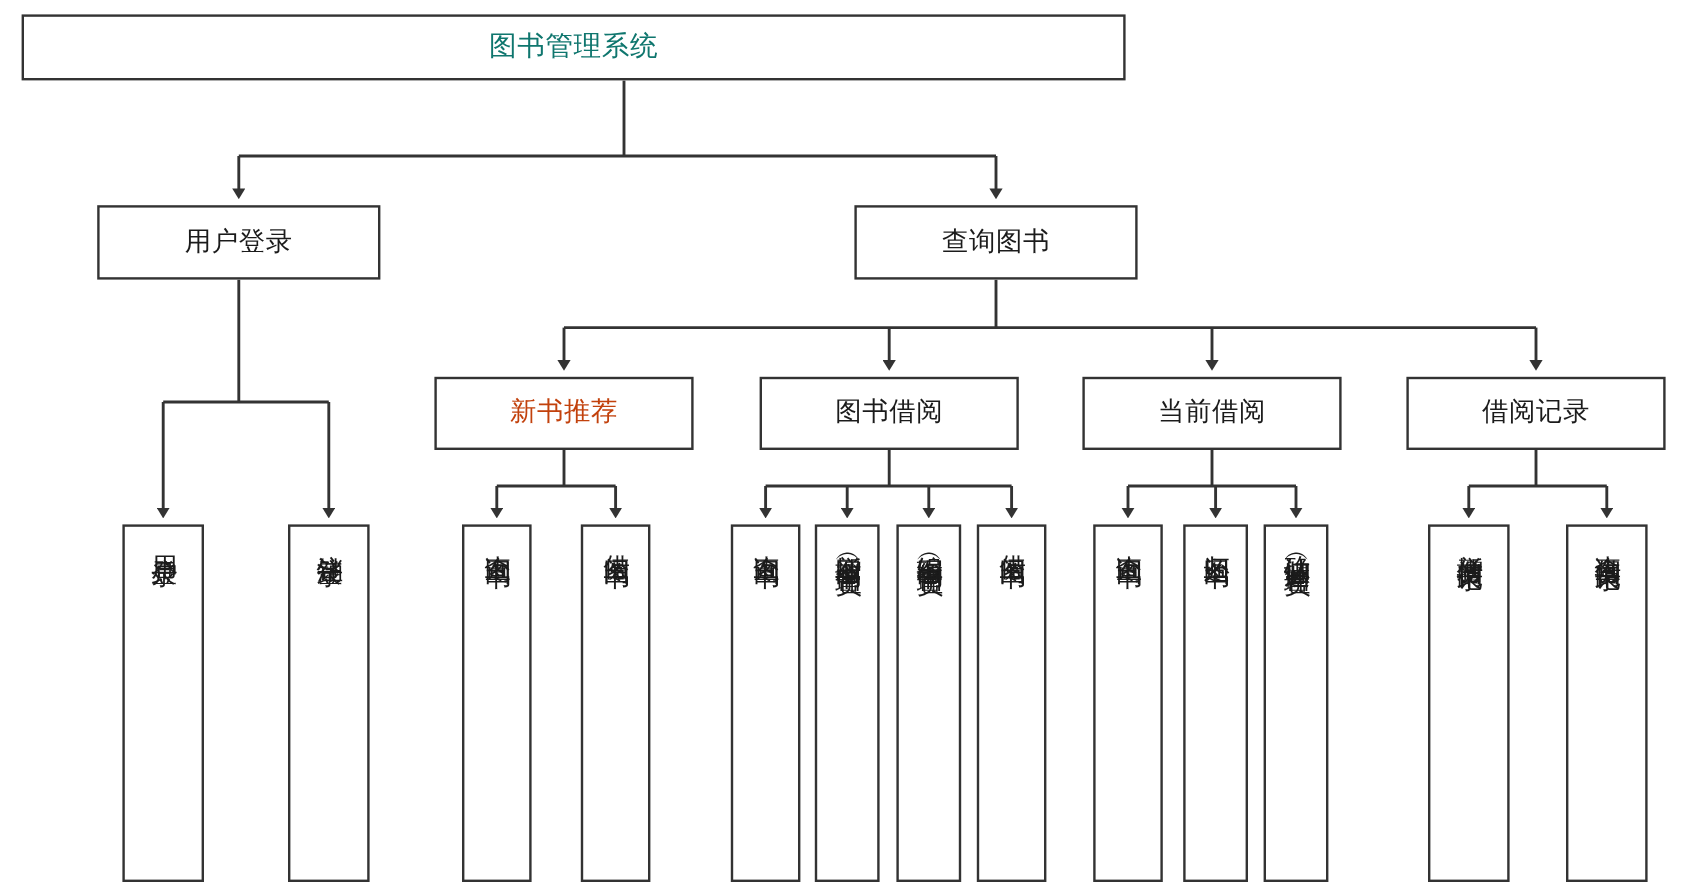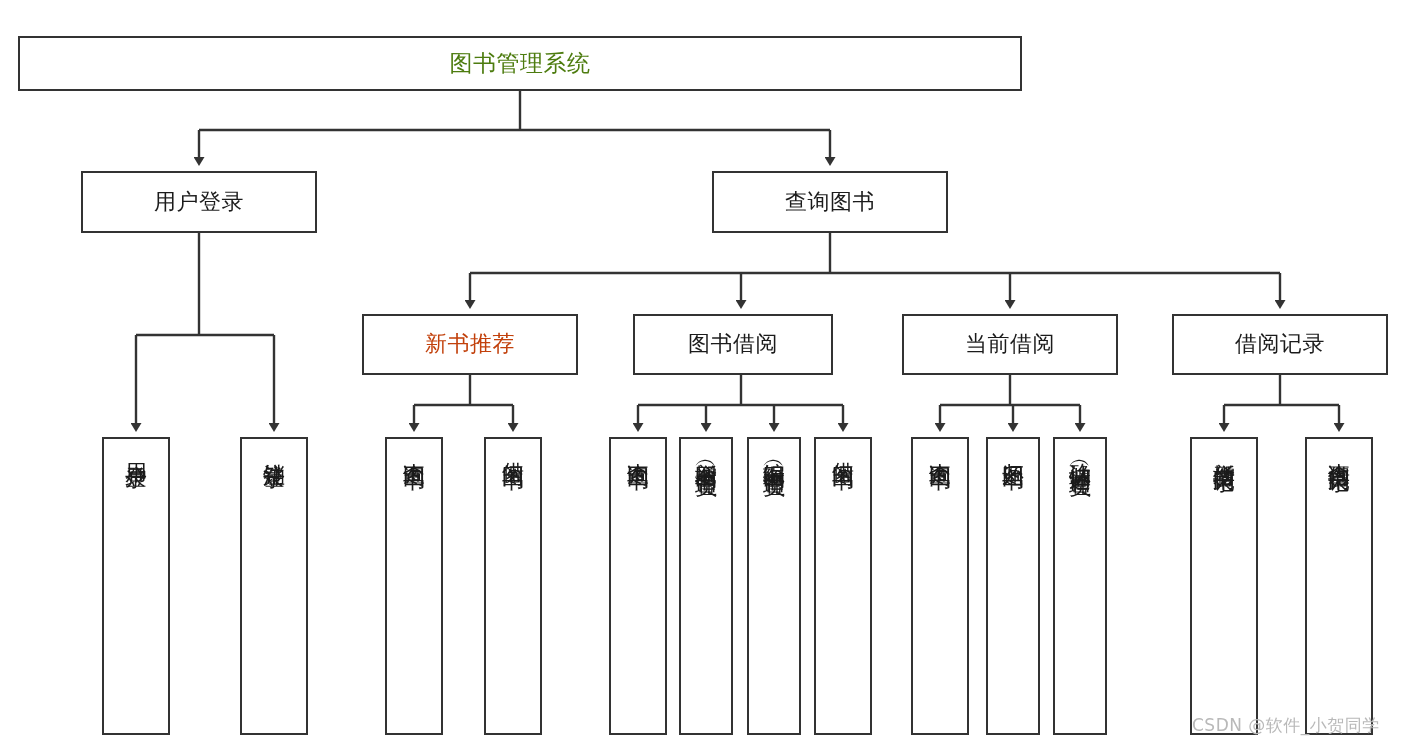--- a/index.html
+++ b/index.html
@@ -115,35 +115,35 @@
       <path d="M1013,405 L1013,424" marker-end="url(#arrowhead)"></path>
       <path d="M1080,405 L1080,424" marker-end="url(#arrowhead)"></path>
 
       <path d="M1280,375 L1280,405"></path>
       <path d="M1224,405 L1339,405"></path>
       <path d="M1224,405 L1224,424" marker-end="url(#arrowhead)"></path>
       <path d="M1339,405 L1339,424" marker-end="url(#arrowhead)"></path>
     </g>
   </svg>
 
-  <div class="node horiz root" style="left: 18px; top: 12px; width: 1004px; height: 55px; border-color: rgb(51, 51, 51); background: rgb(255, 255, 255); color: #4d7c0f; margin-top: 24px;">
+  <div class="node horiz root" style="left: 18px; top: 12px; width: 920px; height: 55px; border-color: rgb(51, 51, 51); background: rgb(255, 255, 255); color: #0f766e;">
     <span class="lbl">图书管理系统</span>
   </div>
 
   <div class="node horiz" style="left: 81px; top: 171px; width: 236px; height: 62px; border-color: rgb(51, 51, 51); background: rgb(255, 255, 255); color: rgb(27, 27, 27);">
     <span class="lbl">用户登录</span>
   </div>
   <div class="node horiz" style="left: 712px; top: 171px; width: 236px; height: 62px; border-color: rgb(51, 51, 51); background: rgb(255, 255, 255); color: rgb(27, 27, 27);">
     <span class="lbl">查询图书</span>
   </div>
 
   <div class="node horiz" style="left: 362px; top: 314px; width: 216px; height: 61px; border-color: rgb(51, 51, 51); background: rgb(255, 255, 255); color: #c2410c;">
     <span class="lbl">新书推荐</span>
   </div>
-  <div class="node horiz" style="left: 633px; top: 314px; width: 200px; height: 61px; border-color: rgb(51, 51, 51); background: rgb(255, 255, 255); color: rgb(27, 27, 27);">
+  <div class="node horiz" style="left: 633px; top: 314px; width: 216px; height: 61px; border-color: rgb(51, 51, 51); background: rgb(255, 255, 255); color: rgb(27, 27, 27);">
     <span class="lbl">图书借阅</span>
   </div>
   <div class="node horiz" style="left: 1172px; top: 314px; width: 216px; height: 61px; border-color: rgb(51, 51, 51); background: rgb(255, 255, 255); color: rgb(27, 27, 27);">
     <span class="lbl">借阅记录</span>
   </div>
   <div class="node horiz" style="left: 902px; top: 314px; width: 216px; height: 61px; border-color: rgb(51, 51, 51); background: rgb(255, 255, 255); color: rgb(27, 27, 27);">
     <span class="lbl">当前借阅</span>
   </div>
 
   <div class="node vert" style="left: 102px; top: 437px; width: 68px; height: 298px; border-color: rgb(51, 51, 51); background: rgb(255, 255, 255); color: rgb(27, 27, 27);">
@@ -179,14 +179,13 @@
   <div class="node vert" style="left: 1053px; top: 437px; width: 54px; height: 298px; border-color: rgb(51, 51, 51); background: rgb(255, 255, 255); color: rgb(27, 27, 27);">
     <span class="lbl">确认归还（管理员）</span>
   </div>
   <div class="node vert" style="left: 1190px; top: 437px; width: 68px; height: 298px; border-color: rgb(51, 51, 51); background: rgb(255, 255, 255); color: rgb(27, 27, 27);">
     <span class="lbl">新增借阅记录</span>
   </div>
   <div class="node vert" style="left: 1305px; top: 437px; width: 68px; height: 298px; border-color: rgb(51, 51, 51); background: rgb(255, 255, 255); color: rgb(27, 27, 27);">
     <span class="lbl">查询借阅记录</span>
   </div>
 
-  <div class="watermark" style="color: rgb(185, 185, 185);">CSDN @软件_小贺同学</div>
 </div>
 
 </body></html>

